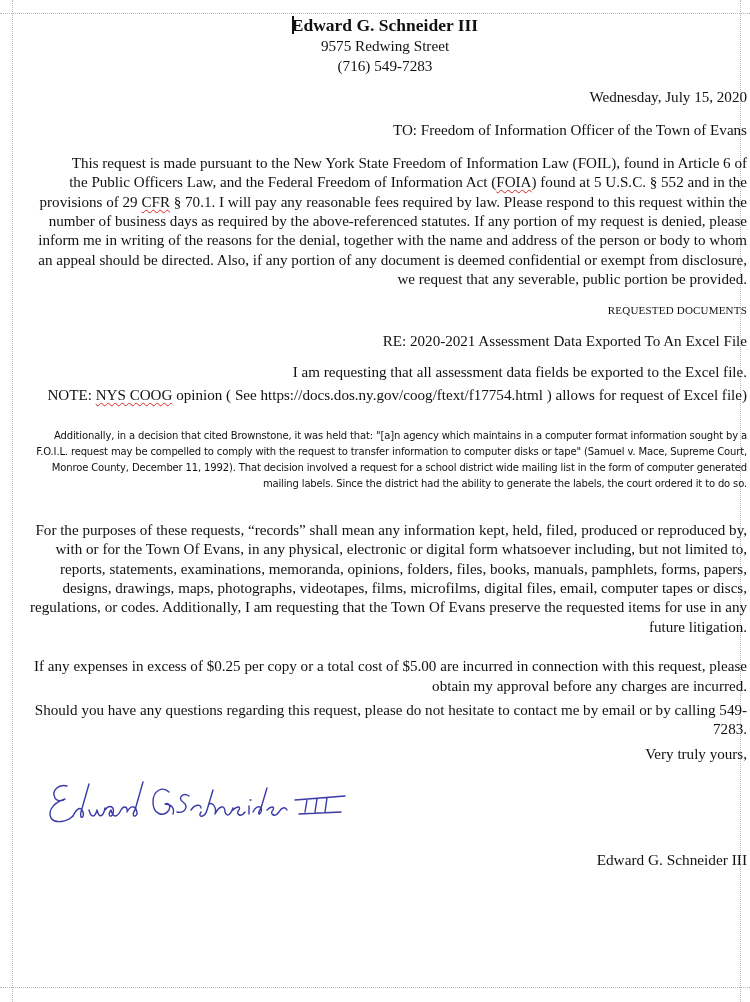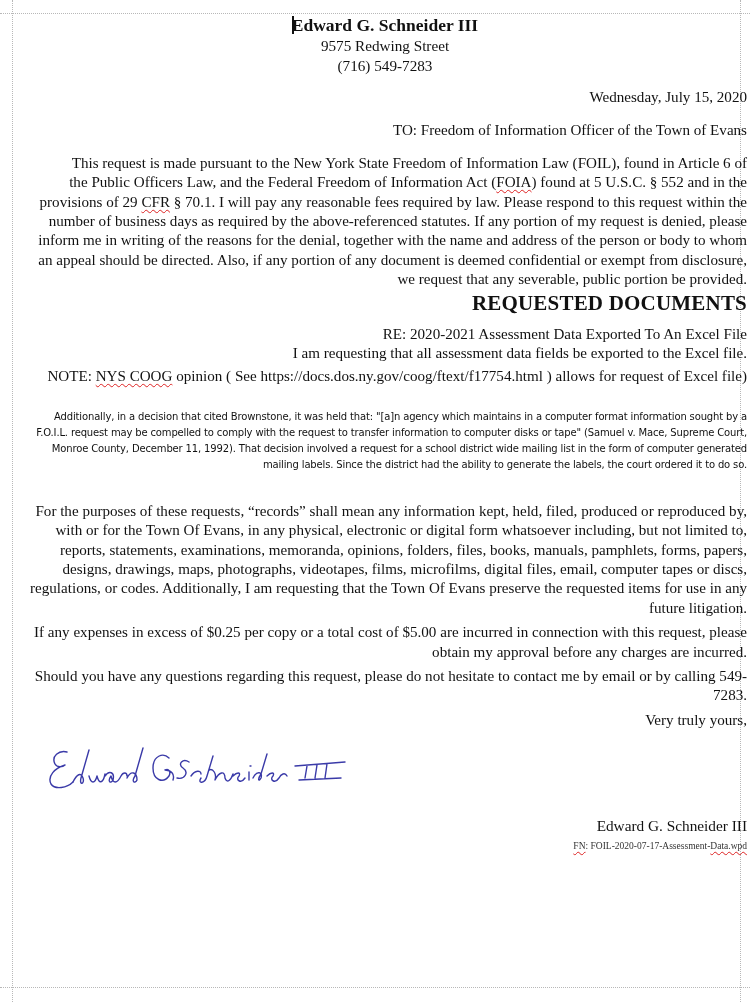--- a/index.html
+++ b/index.html
@@ -7,27 +7,27 @@
   .guide-v { position:absolute; top:0; bottom:0; width:0; border-left:1px dotted #b8b8b8; }
   .guide-h { position:absolute; left:0; right:0; height:0; border-top:1px dotted #b8b8b8; }
   .page { position:absolute; left:23px; top:14px; width:724px; }
   .hdr { text-align:center; font-size:15.2px; line-height:19.5px; }
   .hdr .name { font-weight:bold; font-size:17.5px; line-height:22px; position:relative; }
   .caret { display:inline-block; width:2px; height:18px; background:#111; vertical-align:-3px; margin-right:-2px; }
   p { margin:0; font-size:15.1px; line-height:19.4px;text-align:right; }
   .date { margin-top:13px; }
   .to { margin-top:14px; }
   .body1 { margin-top:13px; text-indent:32px; }
-  .h-req { margin-top:2px; font-weight:bold; font-size:21px; line-height:22px; letter-spacing:0.2px; }
+  .h-req { margin-top:9px; font-weight:normal; font-size:11px; line-height:22px; letter-spacing:0.2px; }
   .re { margin-top:11px; }
-  .req { margin-top:0; }
+  .req { margin-top:12px; }
   .note { margin-top:4px; }
   .sans { font-family:"DejaVu Sans", sans-serif; font-size:10px; line-height:16.2px; margin-top:22px; letter-spacing:-0.15px; }
   .records { margin-top:28px; }
-  .exp { margin-top:5px; }
+  .exp { margin-top:20px; }
   .q { margin-top:5px; }
   .close { margin-top:5px; }
   .sig { height:76px; position:relative; }
   .sig svg { position:absolute; left:22px; top:8px; }
   .signame { margin-top:10px; font-size:15.3px; }
   .fn { margin-top:4px; font-size:9.5px; line-height:12px; color:#333; }
   .squig { text-decoration:underline wavy #d22; text-decoration-thickness:1px; text-underline-offset:2px; }
 </style>
 </head>
 <body>
@@ -73,14 +73,13 @@
         <path d="M124 20 C118 14 108 18 108 30 C108 42 118 46 124 38 C126 34 124 30 120 32 C126 32 130 36 128 42"></path>
 
         <path d="M144 24 C138 20 132 26 138 30 C144 34 140 42 132 40 M146 38 C150 32 156 32 156 36 M156 40 C152 46 160 46 162 38 L168 18 M164 32 C168 30 172 36 170 42 C174 34 180 32 180 40 C182 46 186 42 188 36 M188 38 C192 34 196 34 194 38 C190 42 196 46 200 40 M204 34 L204 42 M205 28 L206 28 M208 40 C212 32 218 34 216 40 C214 44 212 42 216 36 L222 16 M222 38 C226 34 230 34 228 38 C224 42 230 46 234 40 C236 36 240 34 242 38"></path>
 
         <path d="M250 28 L300 24 M262 28 L260 40 M272 27 L270 40 M282 26 L280 40 M254 42 L296 40"></path>
       </g>
     </svg>
   </div>
 
   <p class="signame">Edward G. Schneider III</p>
-  <p class="fn"><span class="squig">FN</span><span>: FOIL-2020-07-17-Assessment-</span><span class="squig">Data.wpd</span></p>
 </div>
 
 </body></html>

